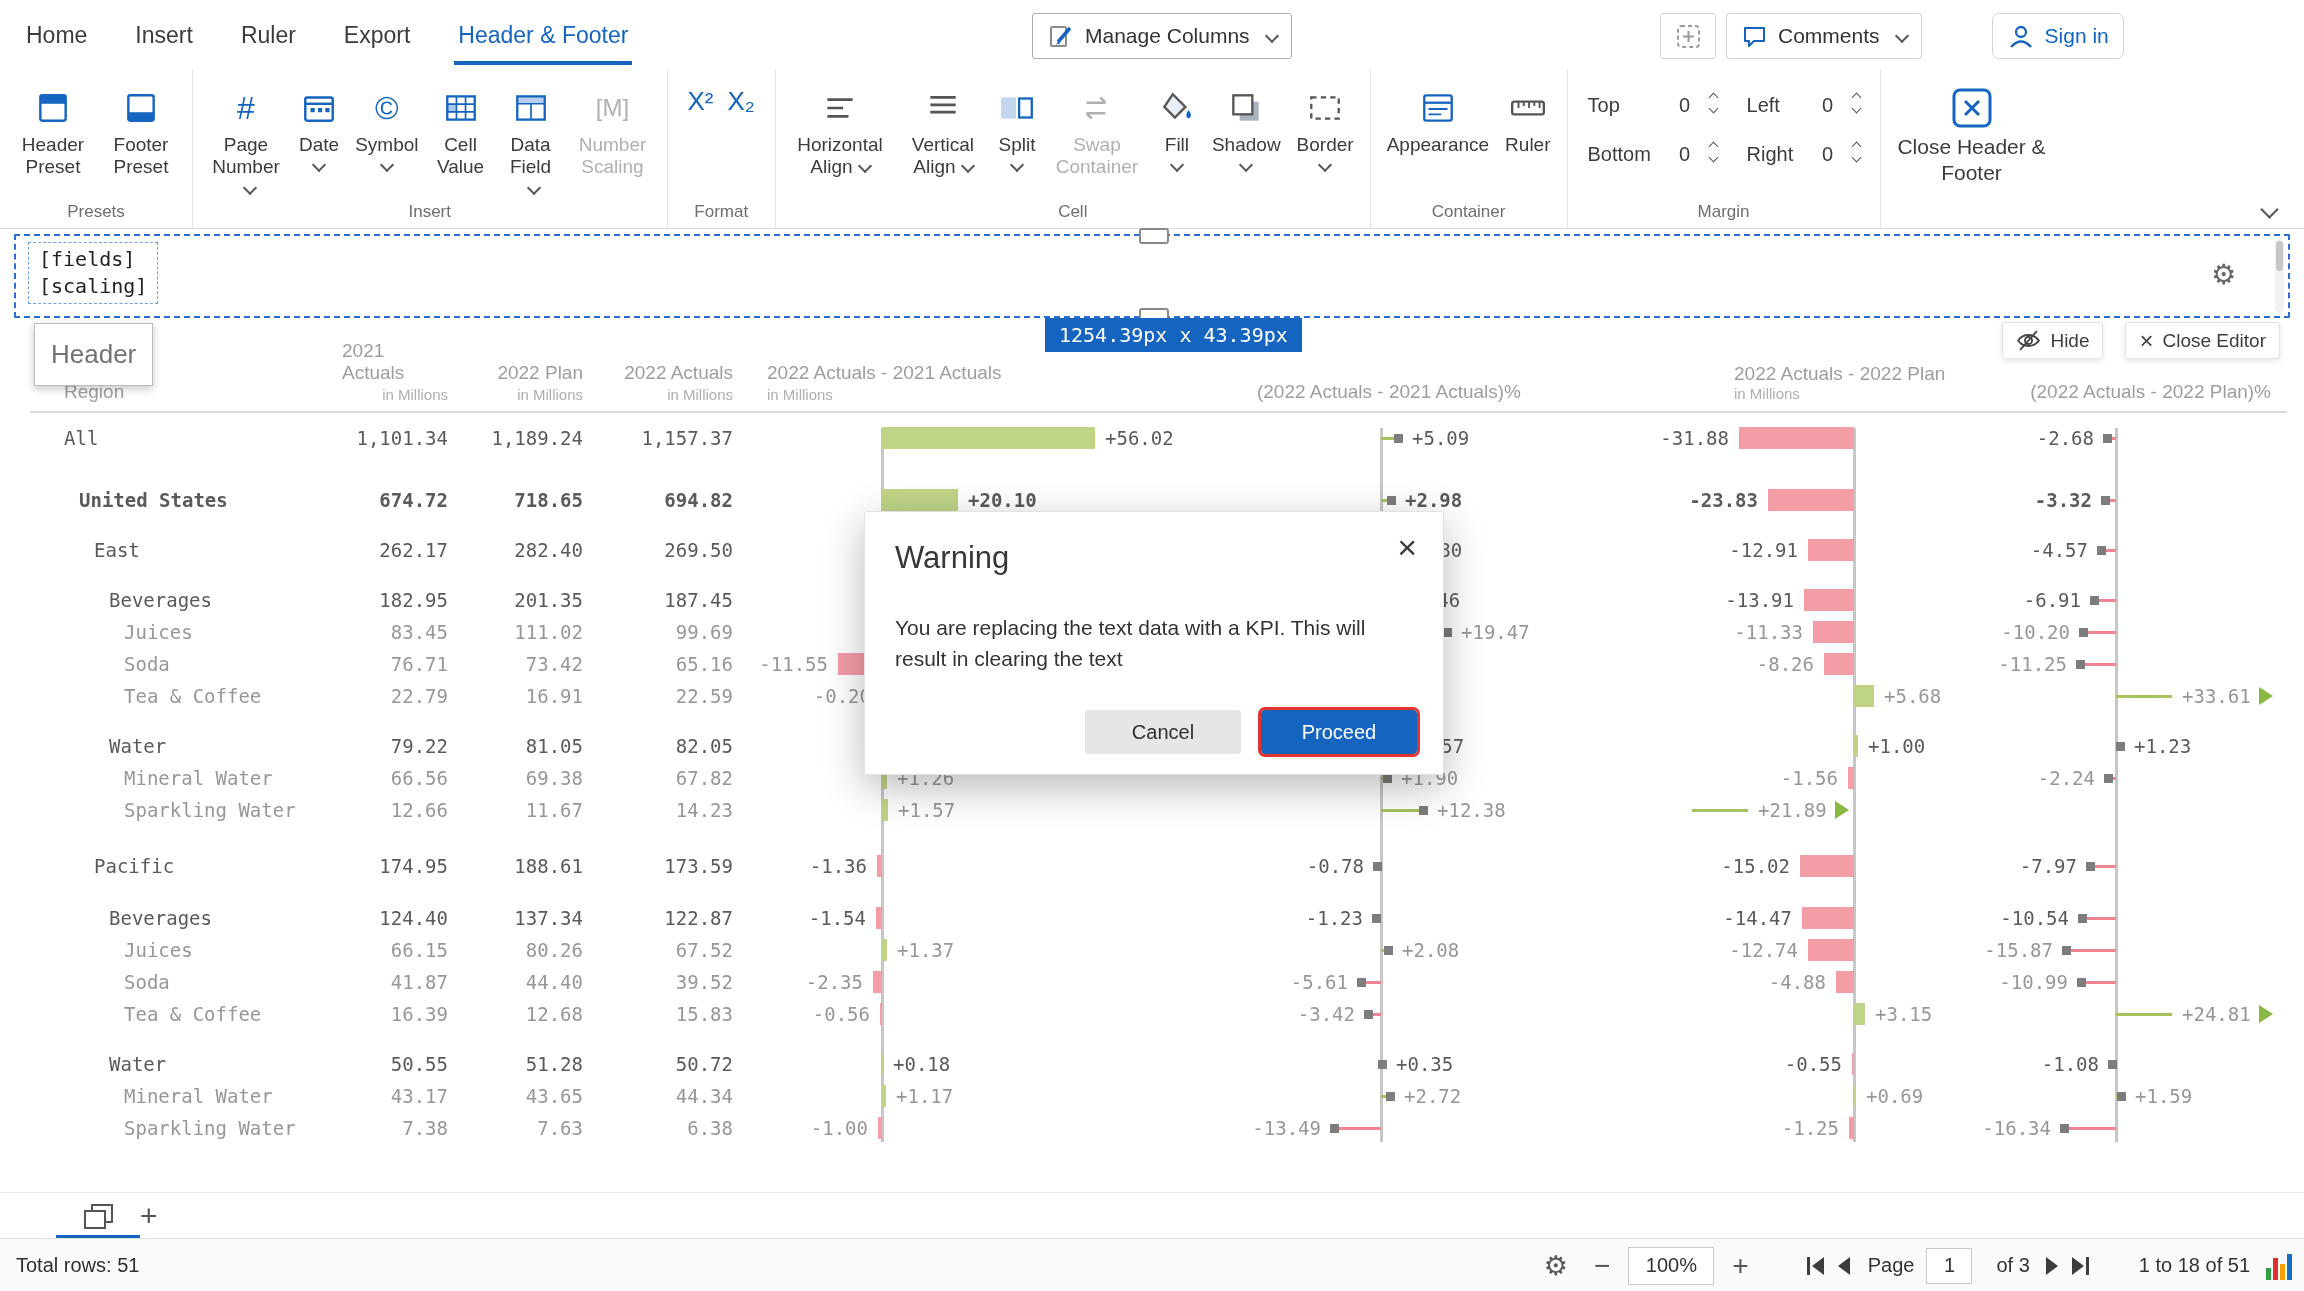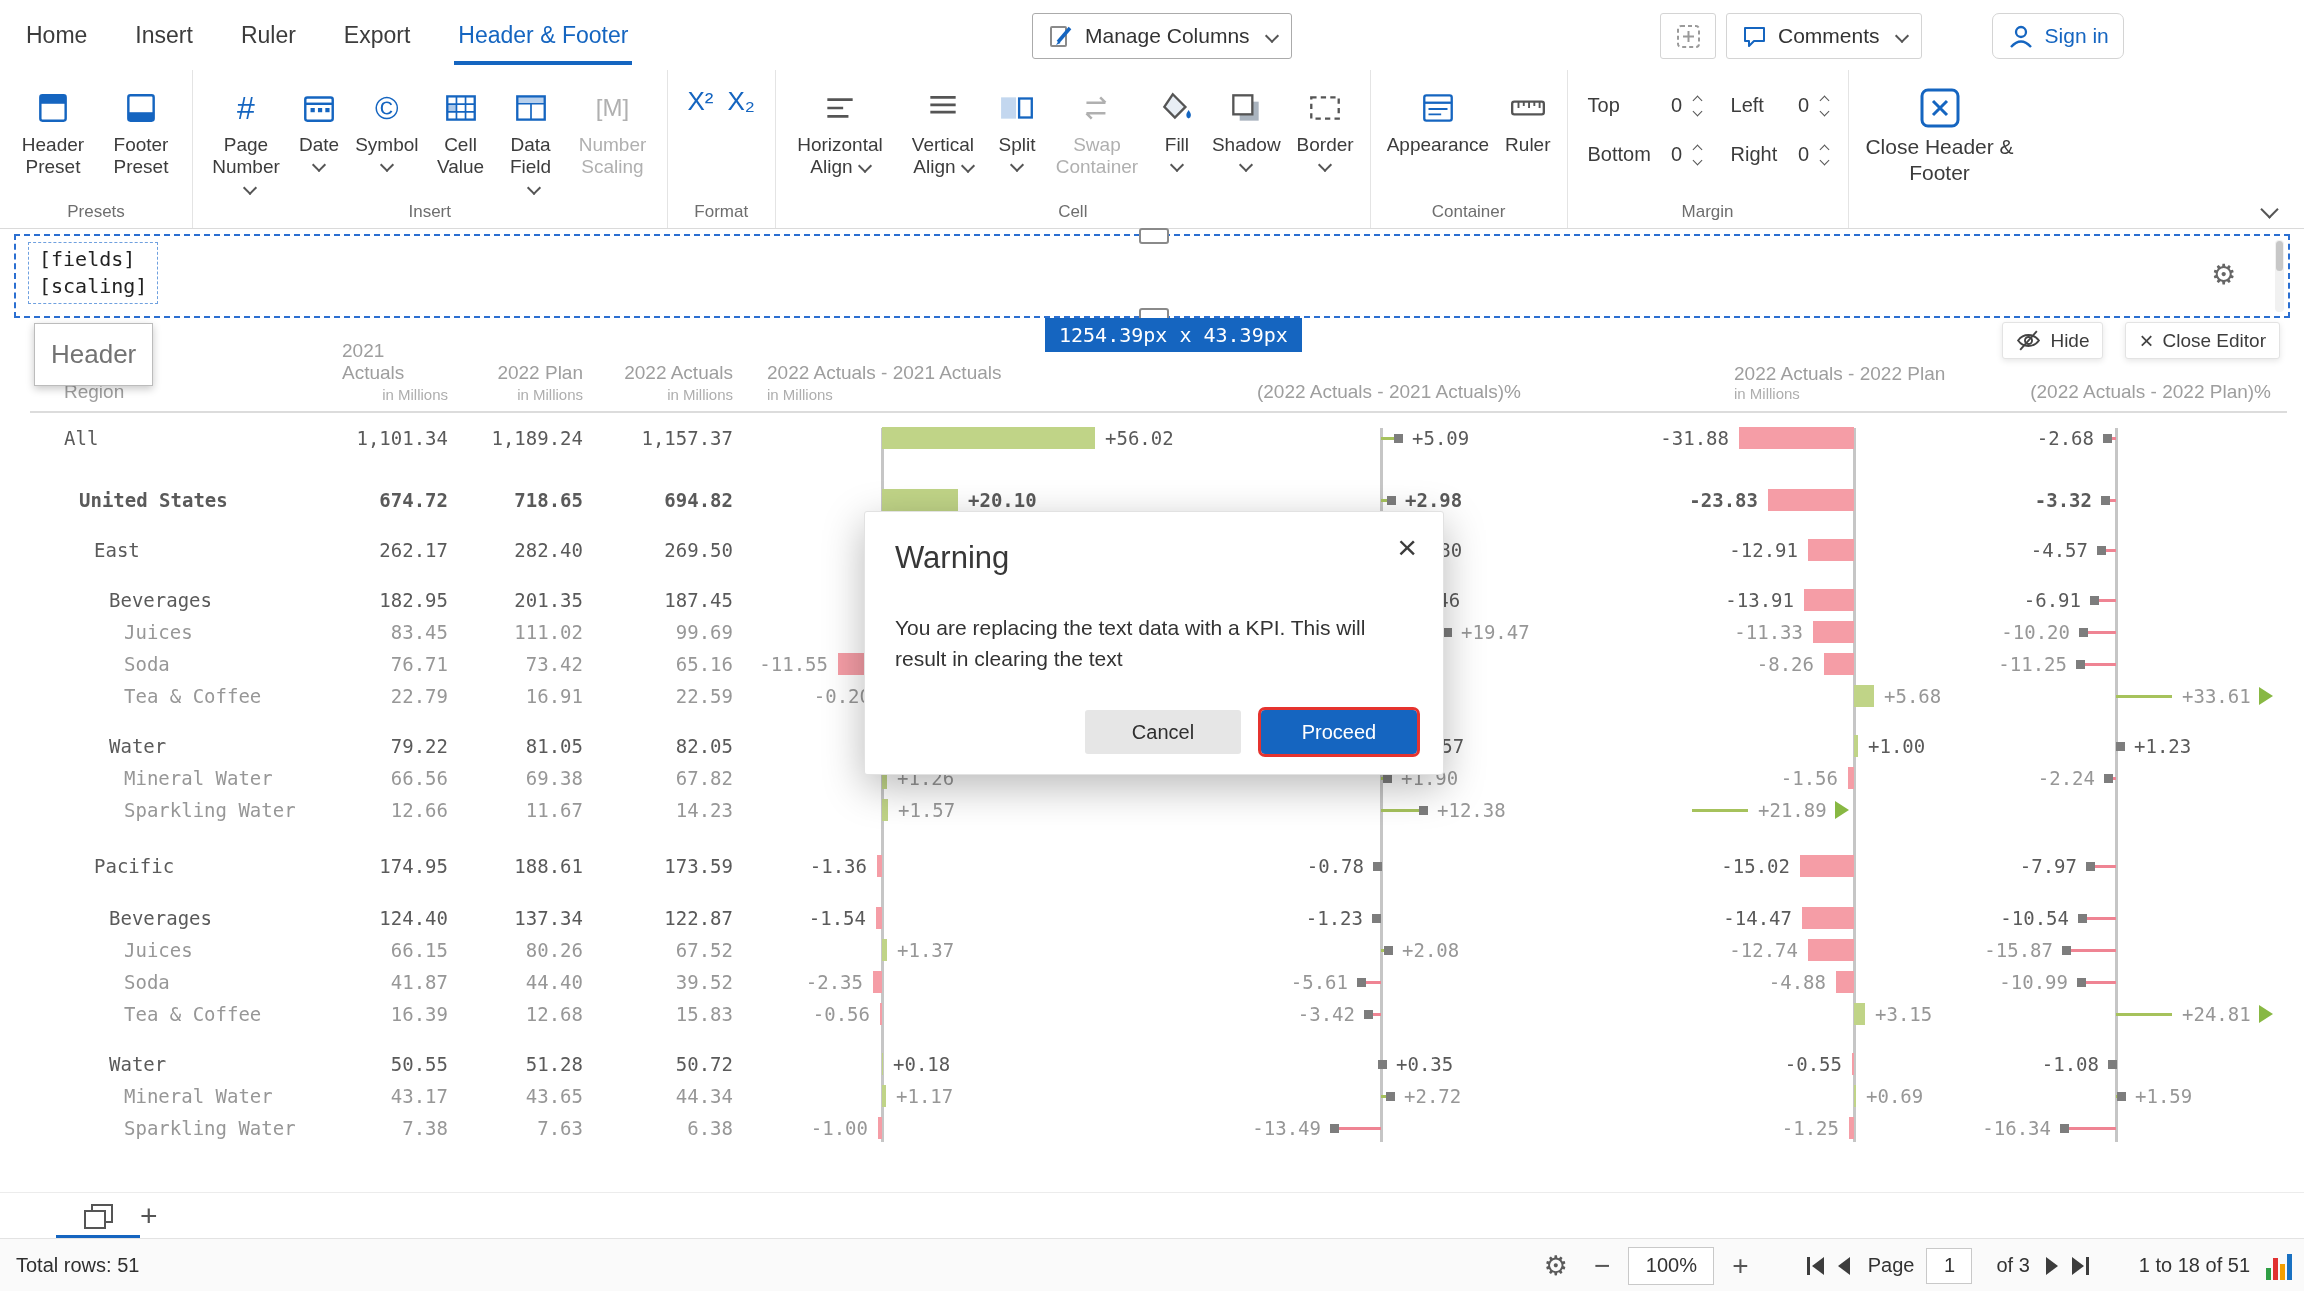--- a/index.html
+++ b/index.html
@@ -30,21 +30,21 @@
   .rg-label{position:absolute;bottom:6px;left:0;right:0;text-align:center;font-size:17px;color:#6e6e6e}
   .rbtn{display:flex;flex-direction:column;align-items:center;padding:2px 8px;cursor:pointer}
   .rbtn .ric{height:52px;display:flex;align-items:center;justify-content:center;color:#1565c0}
   .rbtn .rlb{font-size:19px;line-height:22px;color:#3c3c3c;text-align:center}
   .rbtn.disabled .rlb,.rbtn.disabled .ric{color:#b0b0b0}
   .glyph{font-size:32px;line-height:1}
   .glyph.small{font-size:24px}
   .fmt-col{display:flex;gap:14px;padding:8px 12px}
   .fmt-btn{font-size:26px;color:#1565c0;cursor:pointer;line-height:1}
   .margin-grid{display:grid;grid-template-columns:auto auto;column-gap:30px;row-gap:26px;padding:14px 12px 0}
-  .spin{display:flex;align-items:center;gap:4px;font-size:20px;color:#3c3c3c}
+  .spin{display:flex;align-items:flex-start;gap:12px;font-size:20px;color:#3c3c3c}
   .spin .lab{min-width:72px}
   .spin .val{width:26px;text-align:center}
   .spin .arrows{display:flex;flex-direction:column;gap:4px;cursor:pointer}
   .close-group{border-right:none}
   .close-group .rlb{width:150px;font-size:21px;line-height:26px}
   .collapse-chev{position:absolute;right:28px;bottom:12px;cursor:pointer}
 
   
   .editor{position:absolute;top:234px;left:14px;right:14px;height:80px;border:2px dashed #2b6fd1;background:#fff;z-index:9}
   .editor-fields{position:absolute;left:12px;top:6px;border:1px dashed #6fa0df;padding:3px 10px;

